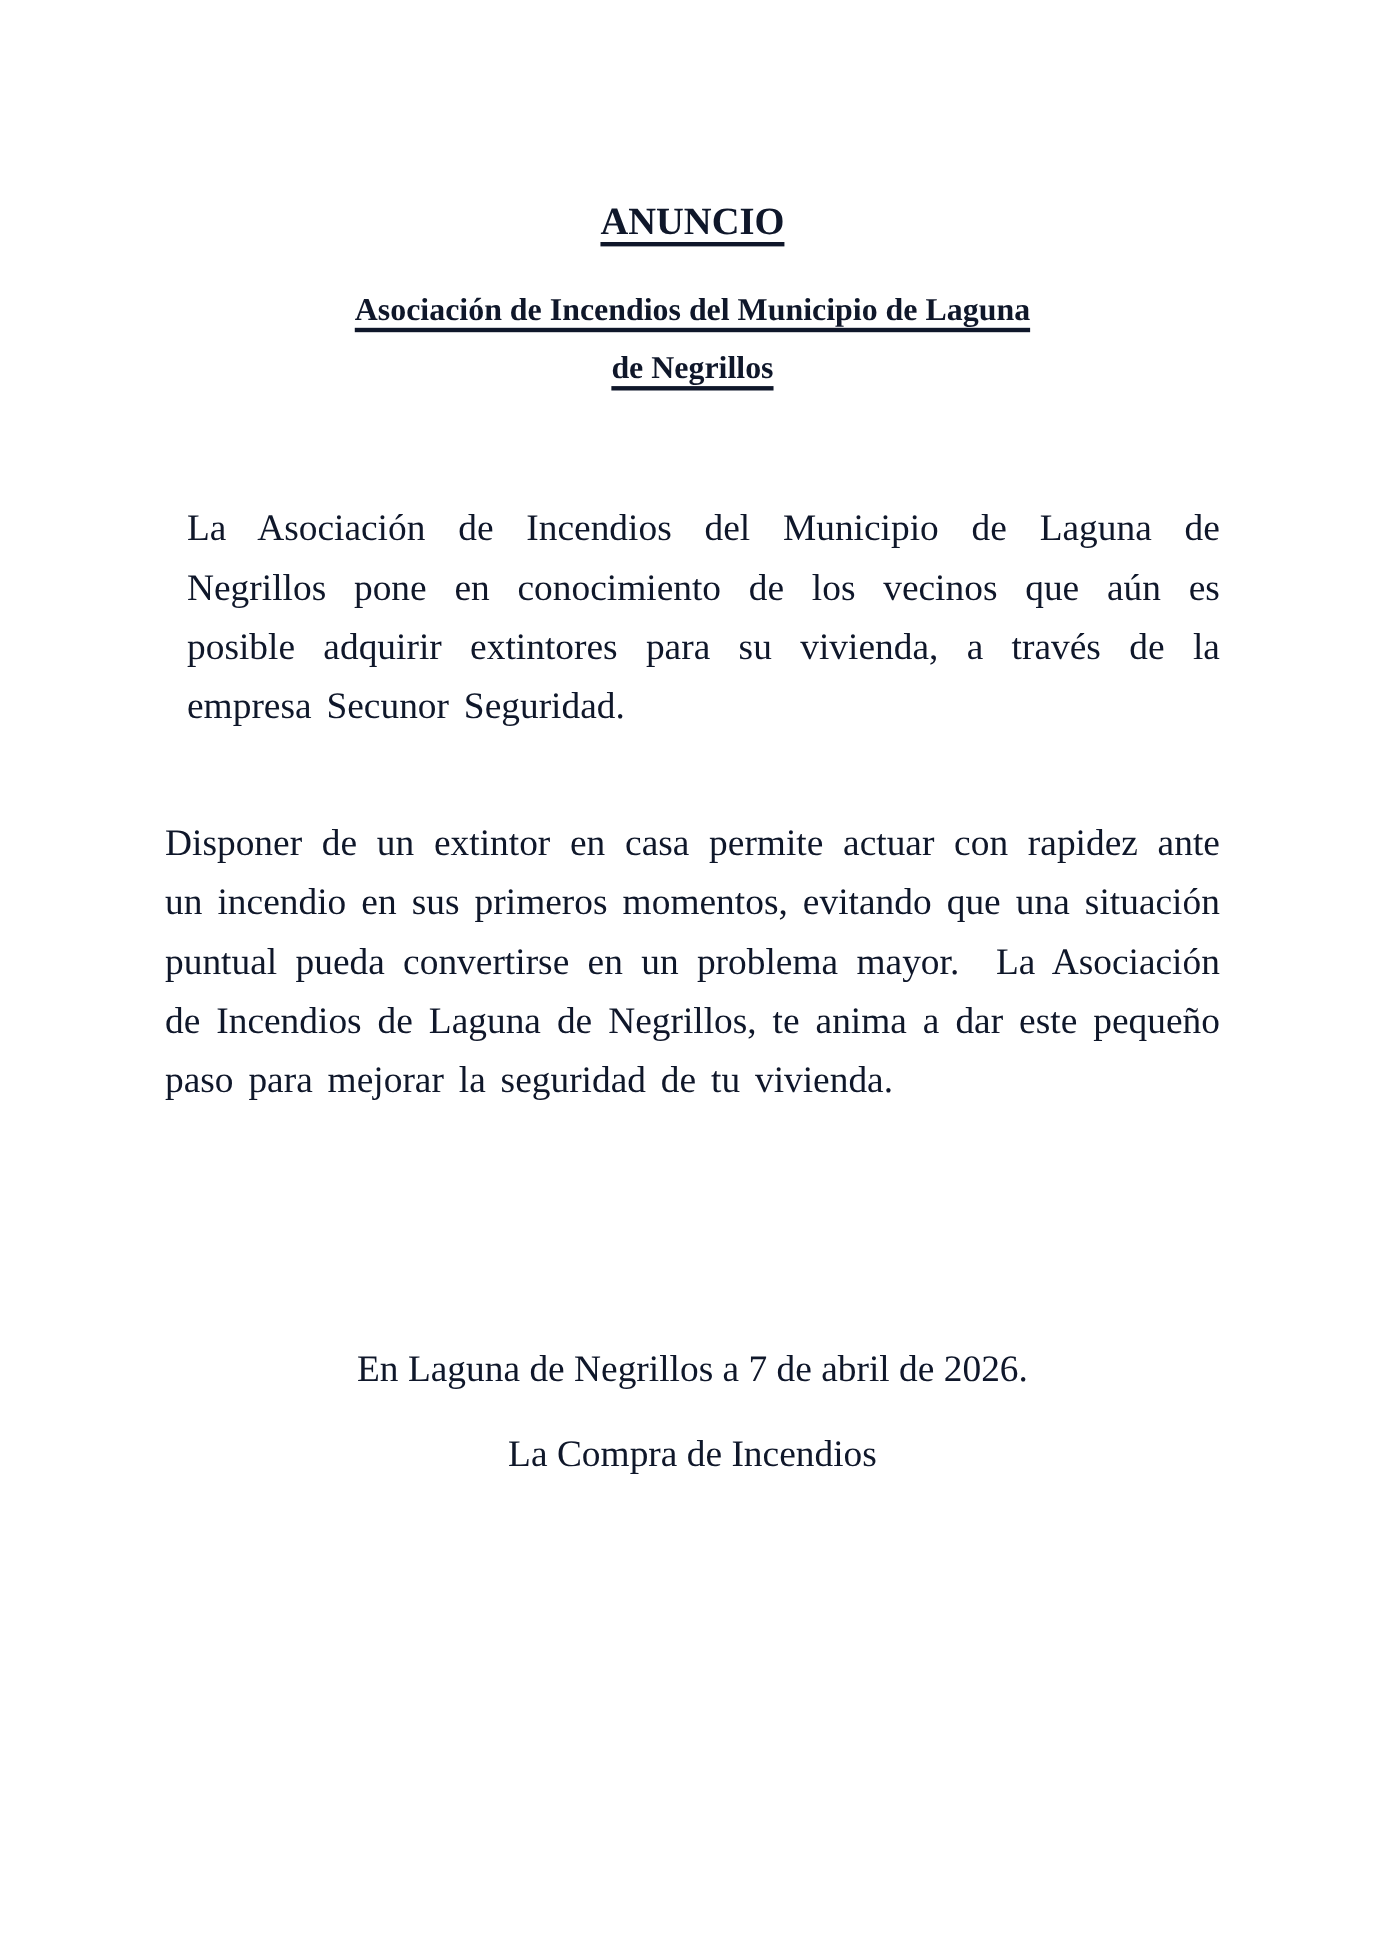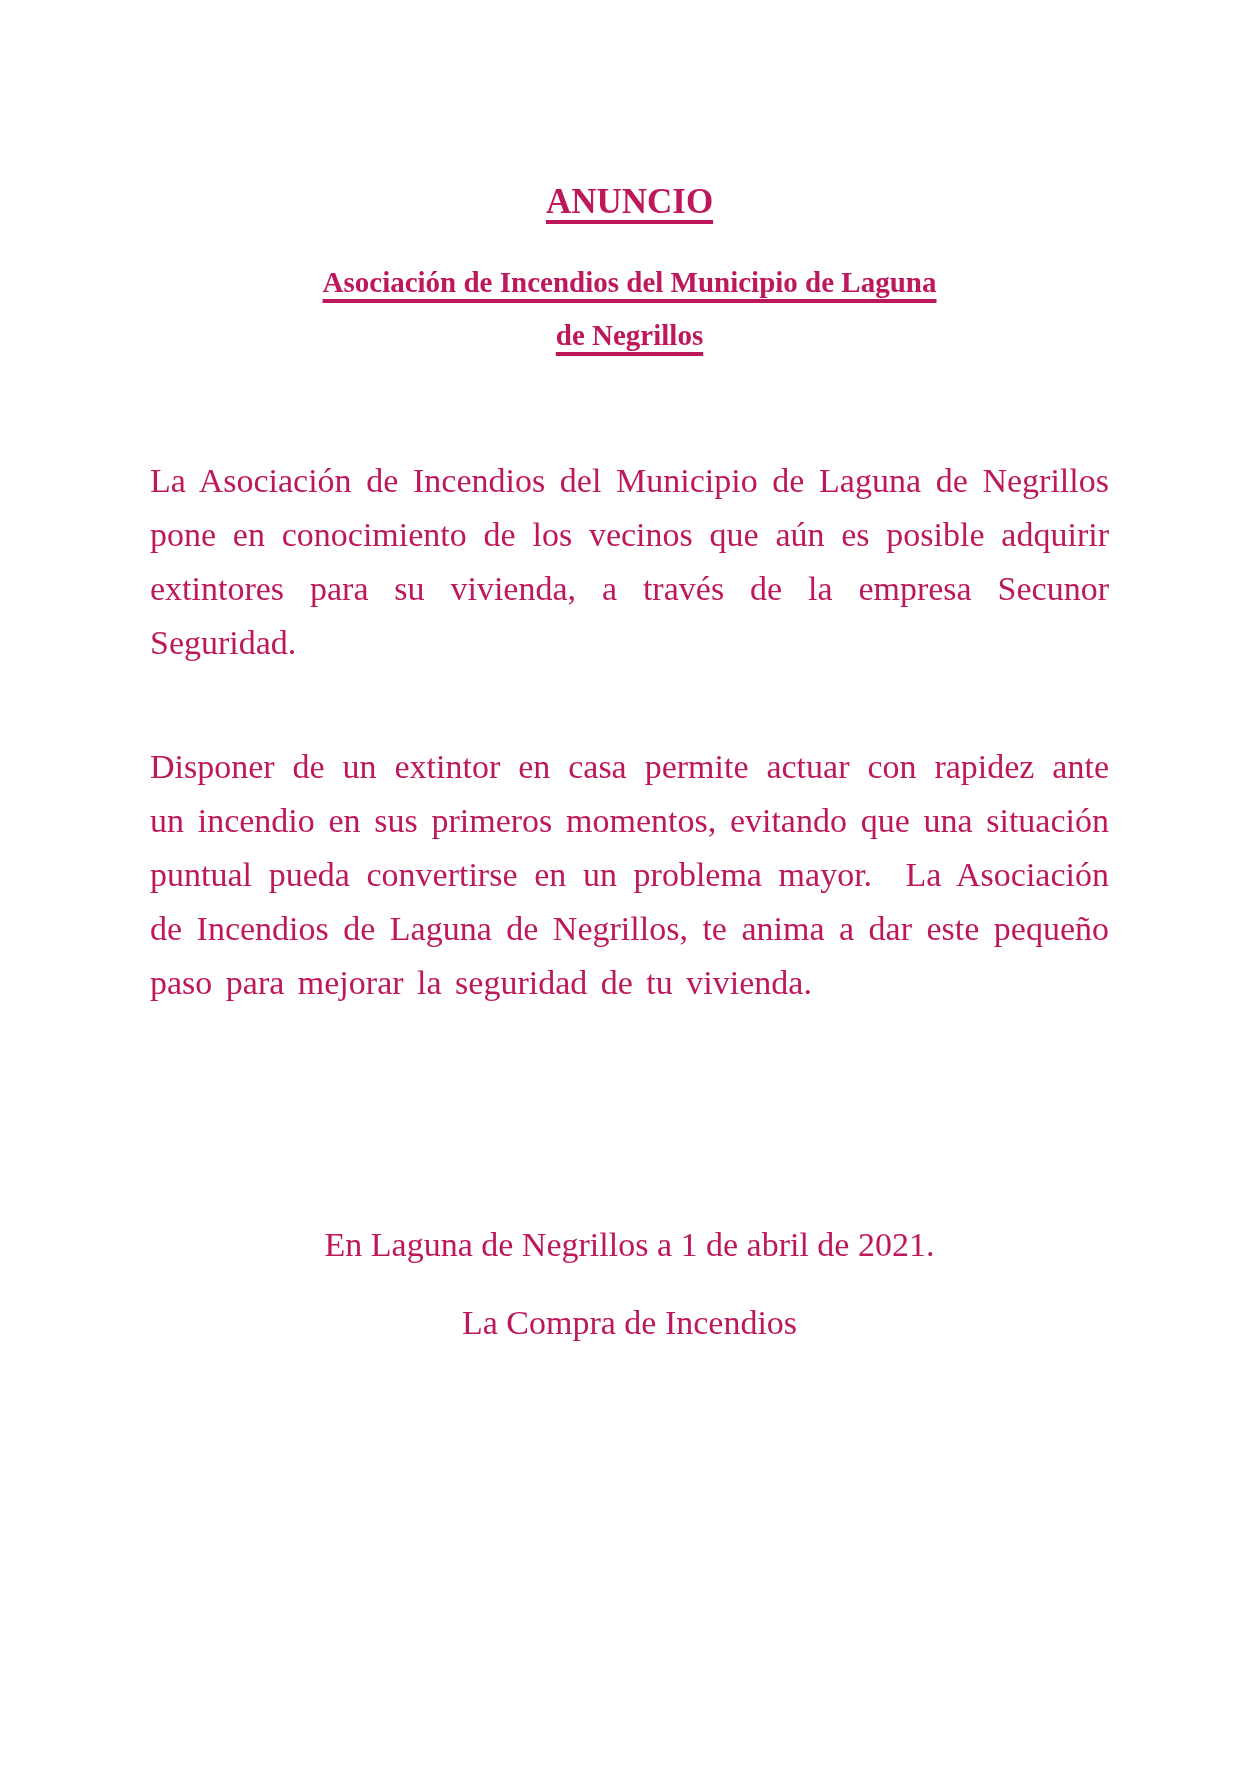--- a/index.html
+++ b/index.html
@@ -7,21 +7,21 @@
     padding: 0;
     background: #ffffff;
   }
   .page {
     position: relative;
     width: 1259px;
     min-height: 1781px;
     box-sizing: border-box;
     margin: 0 auto;
     background: #ffffff;
-    color: #be185d;
+    color: #0f172a;
     font-family: "Liberation Serif", "DejaVu Serif", serif;
     padding: 178px 150px 120px 150px;
   }
   .doc-title {
     text-align: center;
     font-size: 35px;
     font-weight: bold;
     line-height: 48px;
     margin: 0 0 30px 0;
   }
@@ -40,21 +40,21 @@
   .subtitle-line {
     display: block;
   }
   .para {
     font-size: 34px;
     line-height: 54px;
     text-align: justify;
     word-spacing: 5px;
     margin: 0;
   }
-  .para-intro    { margin-bottom: 70px; }
+  .para-intro    { margin-bottom: 70px; margin-left: 20px; }
   .para-purchase { margin-bottom: 62px; }
   .para-benefits { margin-bottom: 208px; }
   .bold-inline {
     font-weight: bold;
   }
   .small-inline {
     font-size: 27px;
   }
   .center-line {
     text-align: center;
@@ -82,17 +82,17 @@
     <span class="subtitle-line">
       <span class="u">de Negrillos</span>
     </span>
   </h2>
 
   <p class="para para-intro">La Asociación de Incendios del Municipio de Laguna de Negrillos pone en conocimiento de los vecinos que aún es posible adquirir extintores para su vivienda, a través de la empresa Secunor Seguridad.</p>
 
 
   <p class="para para-benefits">Disponer de un extintor en casa permite actuar con rapidez ante un incendio en sus primeros momentos, evitando que una situación puntual pueda convertirse en un problema mayor.&nbsp; La Asociación de Incendios de Laguna de Negrillos, te anima a dar este pequeño paso para mejorar la seguridad de tu vivienda.</p>
 
-  <p class="center-line">En Laguna de Negrillos a 1 de abril de 2021.</p>
+  <p class="center-line">En Laguna de Negrillos a 7 de abril de 2026.</p>
 
   <p class="center-line signature-line">La Compra de Incendios</p>
 
 </div>
 
 </body></html>

